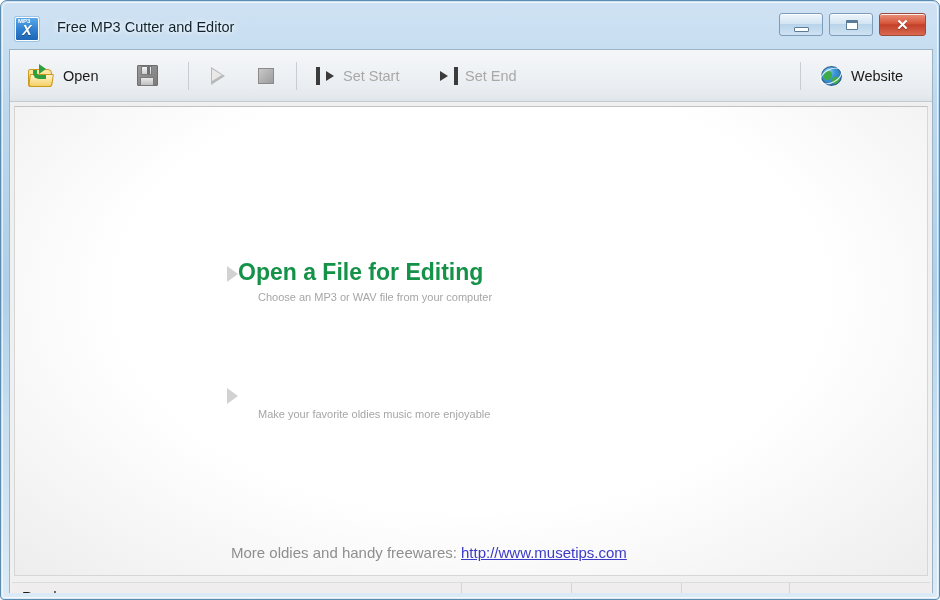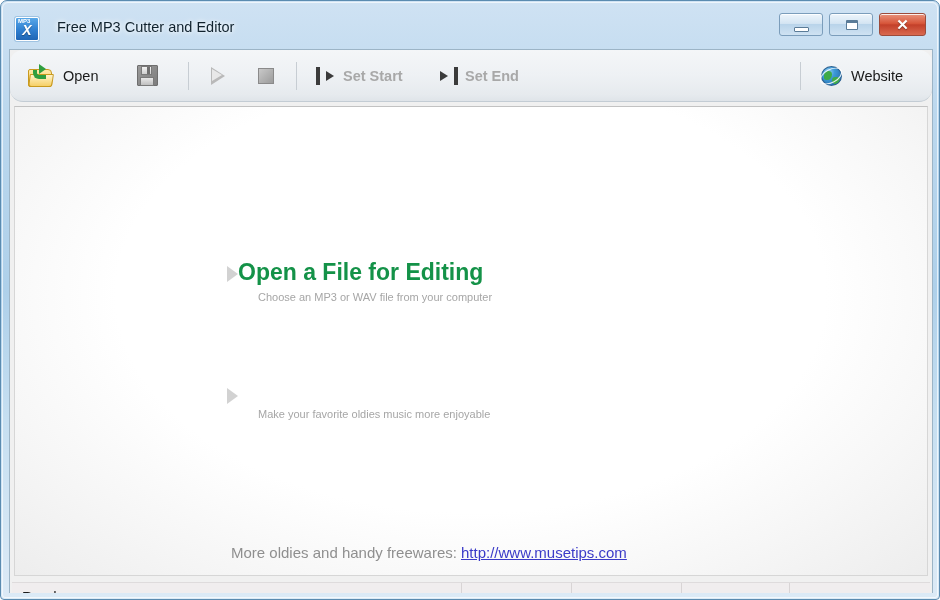--- a/index.html
+++ b/index.html
@@ -147,35 +147,34 @@
   }
 
   
   #toolbar {
     position: absolute;
     left: 0; top: 0;
     width: 922px; height: 52px;
     box-sizing: border-box;
     background: linear-gradient(to bottom, #f4f6f8 0%, #eef1f4 50%, #e6eaee 88%, #dfe4e9 100%);
     border-bottom: 1px solid #c3ccd4;
-    border-radius: 13px;
   }
   .tb-item {
     position: absolute;
     top: 4px;
     height: 44px;
     display: flex;
     align-items: center;
     gap: 7px;
     padding: 0 4px;
     border-radius: 3px;
     cursor: pointer;
     white-space: nowrap;
   }
-  .tb-item.disabled { cursor: default; font-weight: bold; }
+  .tb-item.disabled { cursor: default; }
   .tb-label {
     font-size: 14.5px;
     color: #1a1a1a;
   }
   .tb-item.disabled .tb-label { color: #a8a8a8; }
   .tb-sep {
     position: absolute;
     top: 12px;
     width: 1px; height: 28px;
     background: #c7cdd3;

